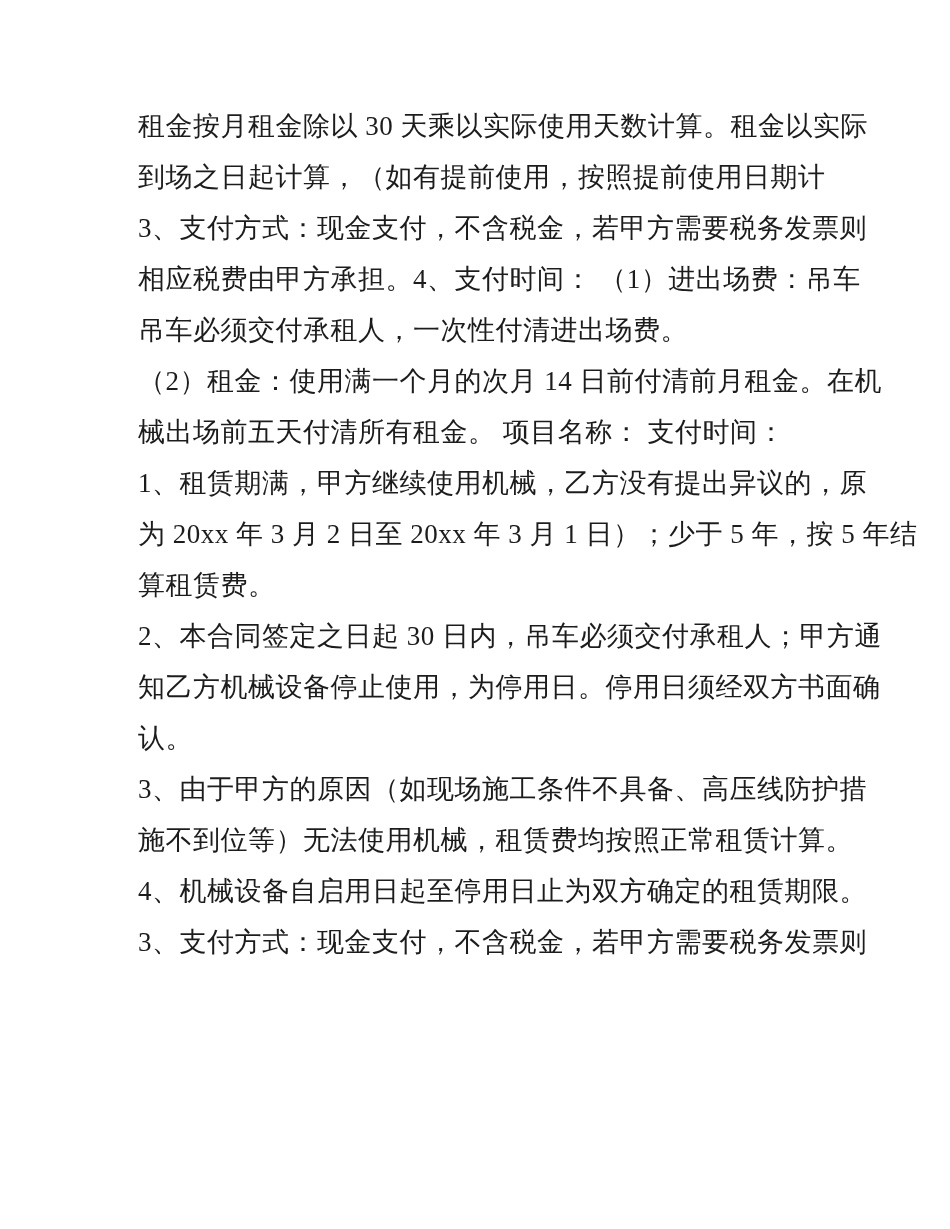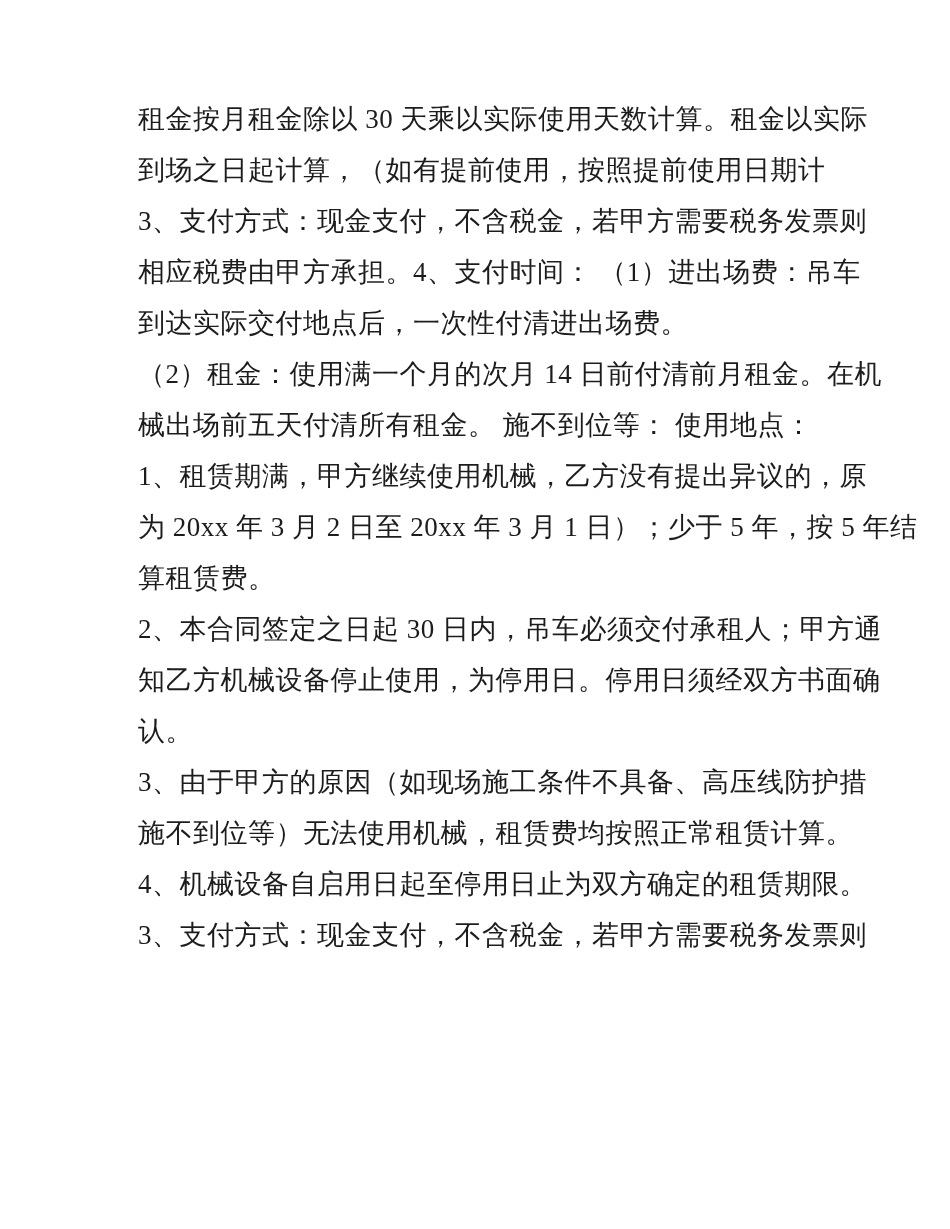--- a/index.html
+++ b/index.html
@@ -10,21 +10,21 @@
   .page {
     position: relative;
     width: 950px;
     height: 1229px;
     background: #ffffff;
     overflow: hidden;
   }
   .text-block {
     position: absolute;
     left: 138px;
-    top: 94px;
+    top: 101px;
     width: 690px;
     font-family: "Liberation Serif", "DejaVu Serif", serif;
     font-size: 27px;
     color: #1c1c1c;
     letter-spacing: 0.5px;
   }
   .line {
     height: 51px;
     line-height: 51px;
     white-space: pre;
@@ -33,23 +33,23 @@
 </style>
 </head>
 <body>
 
 <div class="page">
   <div class="text-block" id="lines-container">
       <div class="line">租金按月租金除以 30 天乘以实际使用天数计算。租金以实际</div>
       <div class="line">到场之日起计算，（如有提前使用，按照提前使用日期计</div>
       <div class="line">3、支付方式：现金支付，不含税金，若甲方需要税务发票则</div>
       <div class="line">相应税费由甲方承担。4、支付时间： （1）进出场费：吊车</div>
-      <div class="line">到达实际交付地点后，一次性付清进出场费。</div>
+      <div class="line">吊车必须交付承租人，一次性付清进出场费。</div>
       <div class="line">（2）租金：使用满一个月的次月 14 日前付清前月租金。在机</div>
-      <div class="line">械出场前五天付清所有租金。 施不到位等： 使用地点：</div>
+      <div class="line">械出场前五天付清所有租金。 项目名称： 支付时间：</div>
       <div class="line">1、租赁期满，甲方继续使用机械，乙方没有提出异议的，原</div>
       <div class="line">为 20xx 年 3 月 2 日至 20xx 年 3 月 1 日）；少于 5 年，按 5 年结</div>
       <div class="line">算租赁费。</div>
       <div class="line">2、本合同签定之日起 30 日内，吊车必须交付承租人；甲方通</div>
       <div class="line">知乙方机械设备停止使用，为停用日。停用日须经双方书面确</div>
       <div class="line">认。</div>
       <div class="line">3、由于甲方的原因（如现场施工条件不具备、高压线防护措</div>
       <div class="line">施不到位等）无法使用机械，租赁费均按照正常租赁计算。</div>
       <div class="line">4、机械设备自启用日起至停用日止为双方确定的租赁期限。</div>
       <div class="line">3、支付方式：现金支付，不含税金，若甲方需要税务发票则</div>

